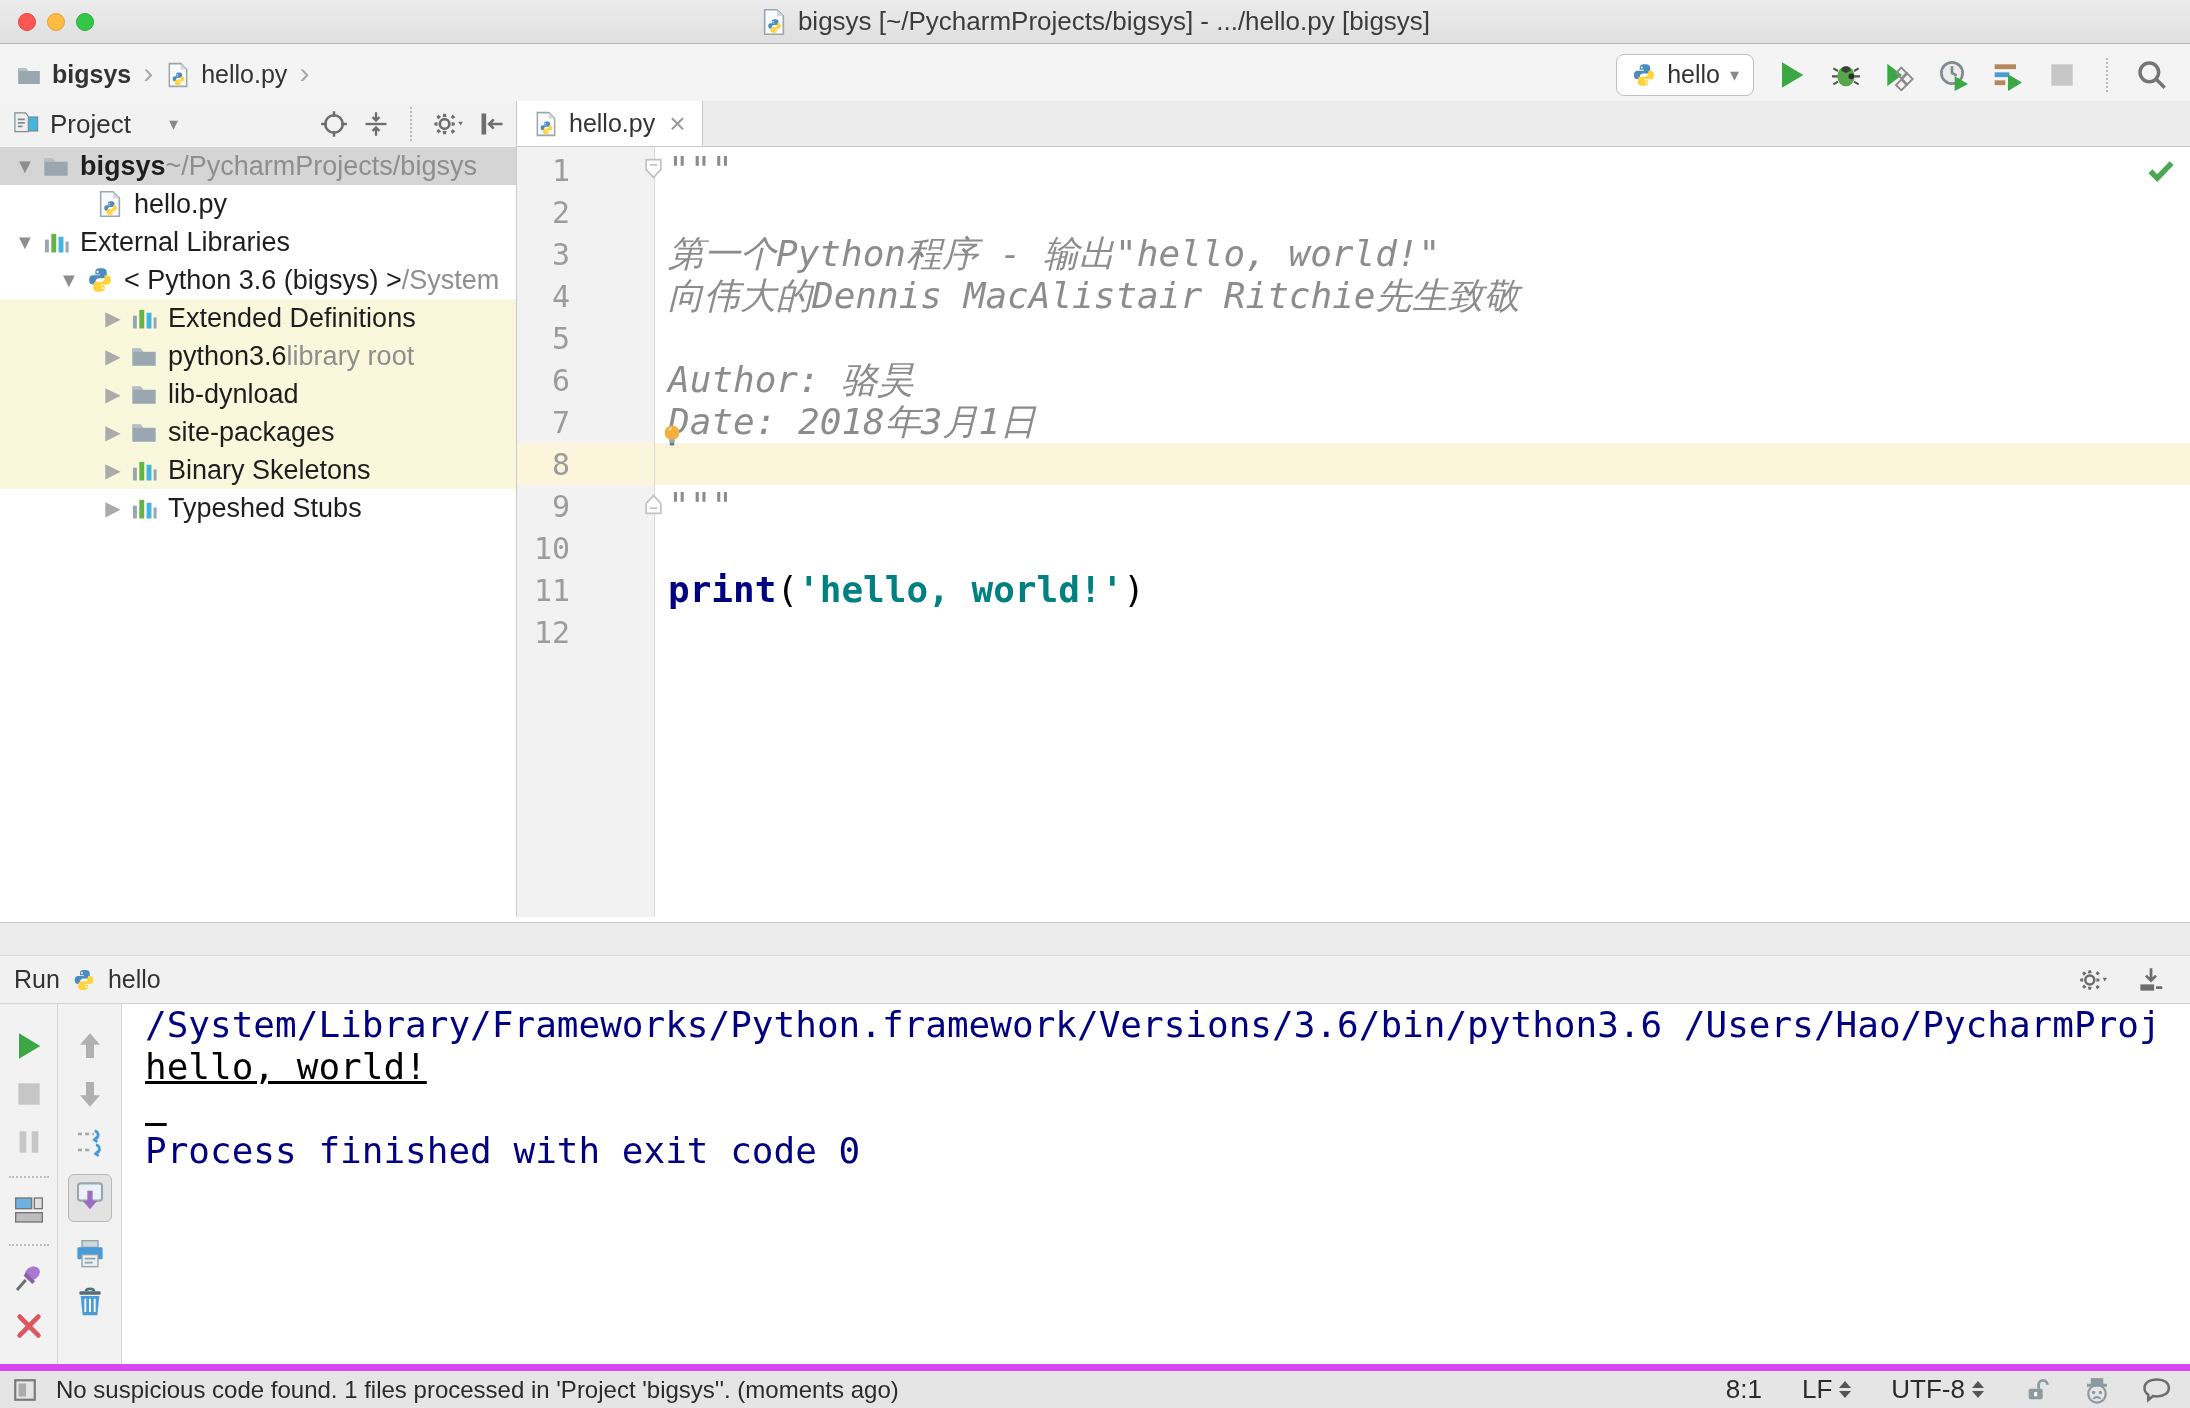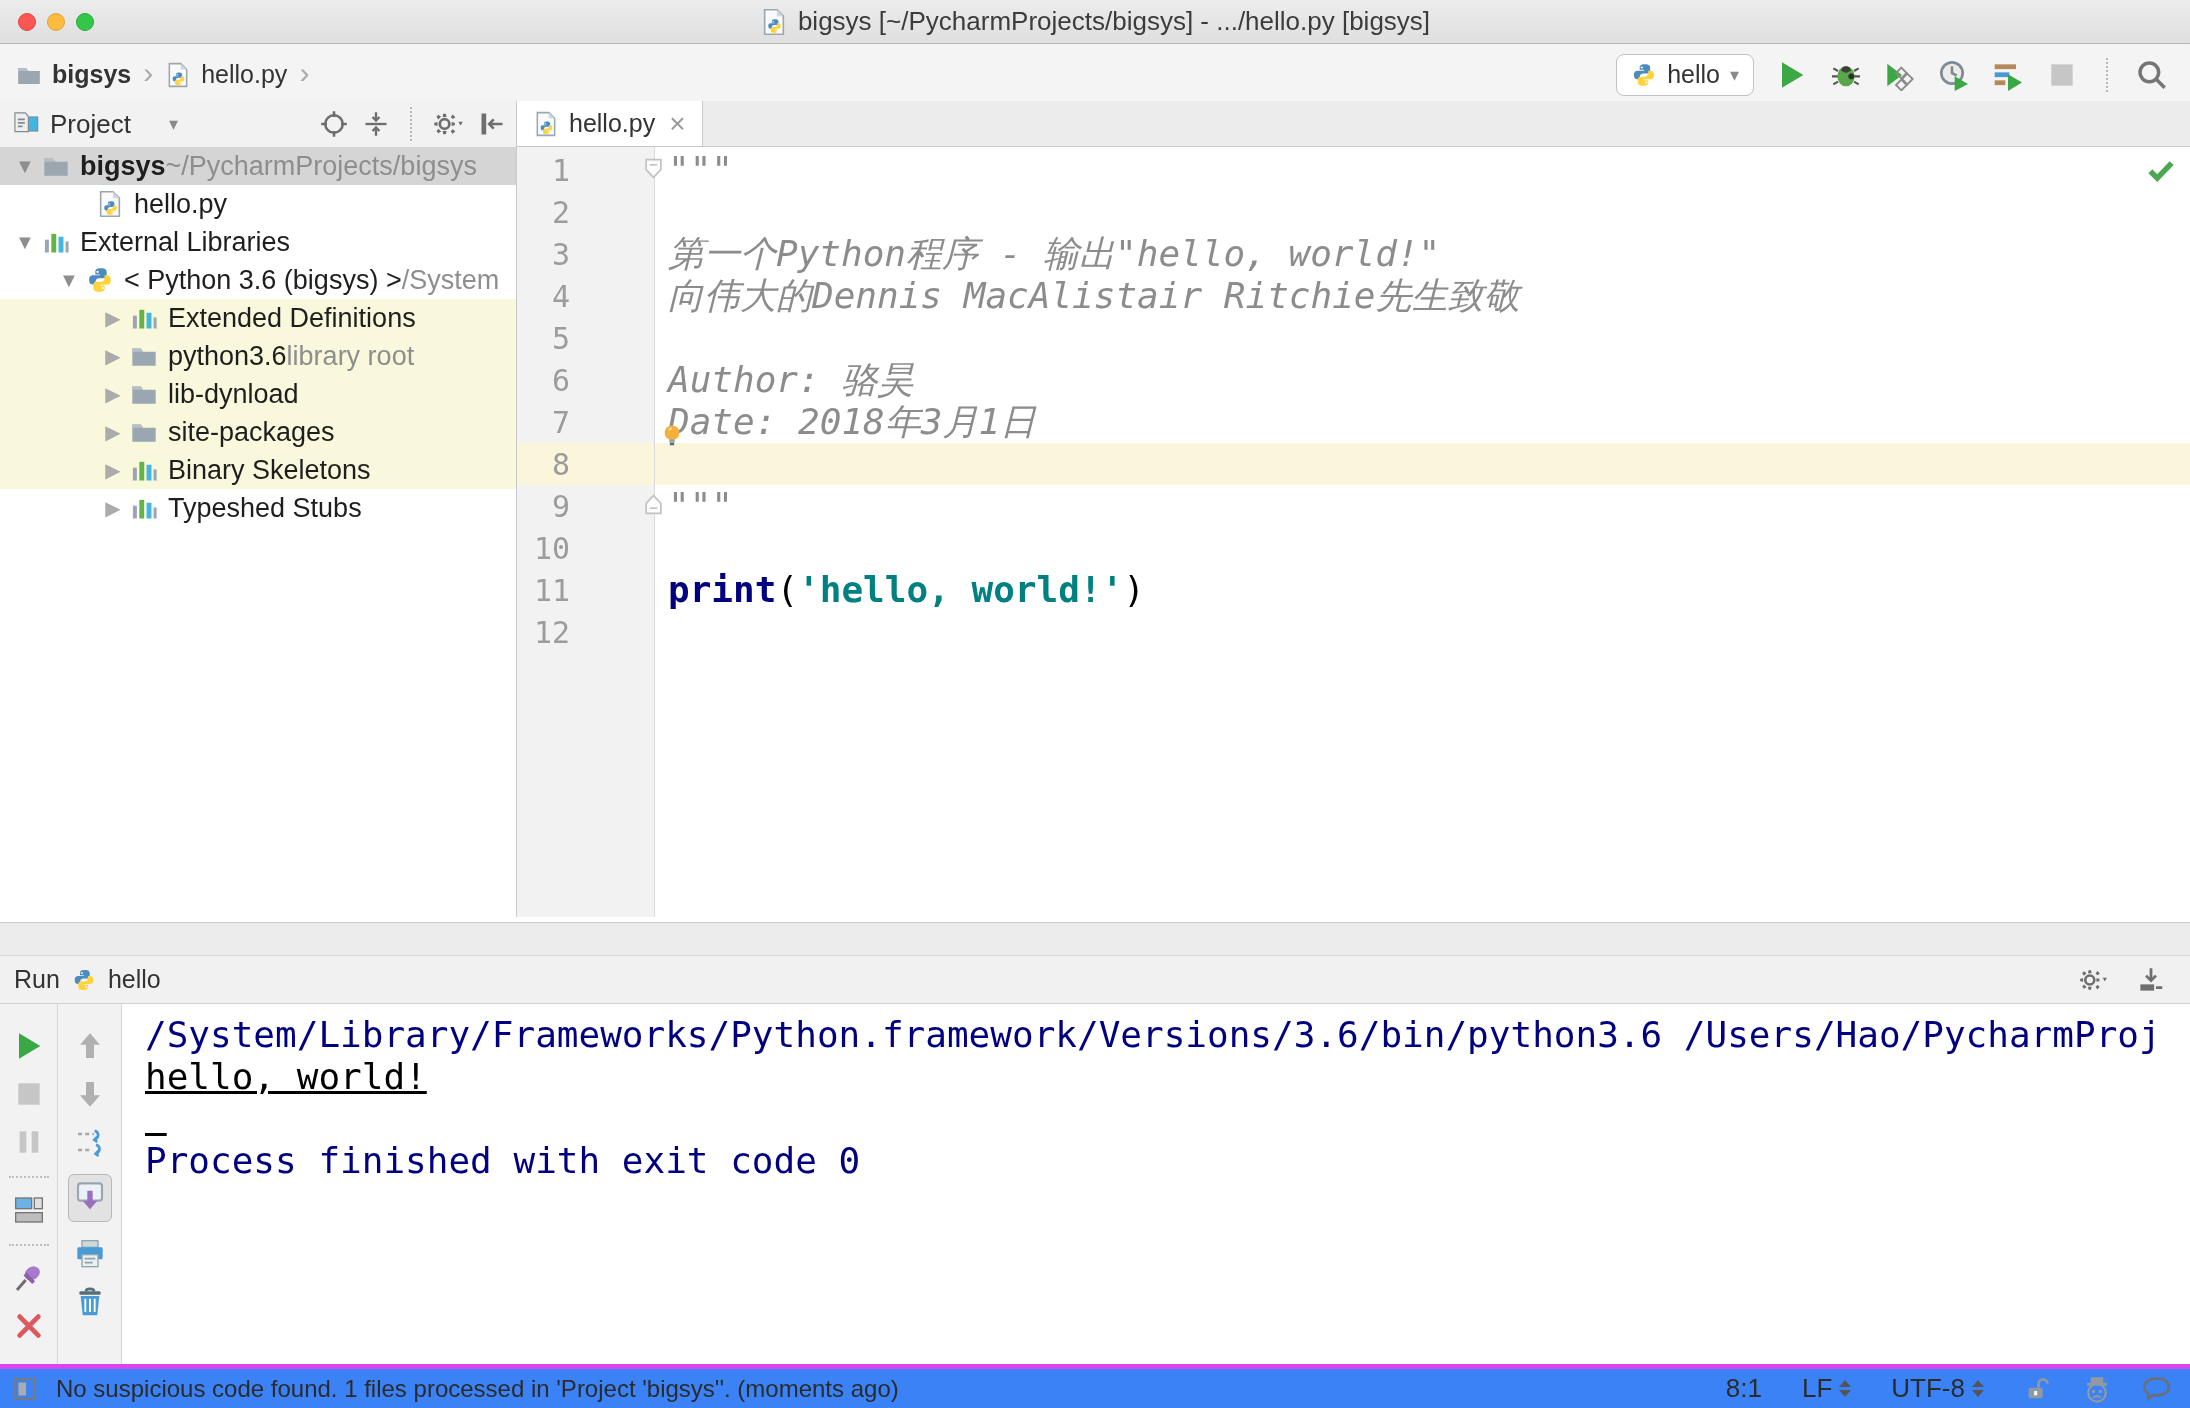--- a/index.html
+++ b/index.html
@@ -98,29 +98,29 @@
   .run-body { flex:1; display:flex; min-height:0; }
   .rtb { background:#F2F2F2; border-right:1px solid #D6D6D6; display:flex;
     flex-direction:column; align-items:center; padding-top:10px; }
   .rtb1 { width:58px; }
   .rtb2 { width:64px; }
   .rtb .icon { margin-top:16px; }
   .dotsep { width:40px; border-top:2px dotted #BDBDBD; margin-top:18px; }
   .sel-box { margin-top:16px; border:1px solid #B8B8B8; background:#E2E2E2;
     border-radius:6px; padding:5px; }
   .sel-box .icon { margin-top:0; }
-  .console { flex:1; background:#fff; padding:10px 0 0 23px; overflow:hidden; }
+  .console { flex:1; background:#fff; padding:0 0 0 23px; overflow:hidden; }
   .console-line { font-family:"DejaVu Sans Mono", monospace; font-size:36px;
     line-height:42px; white-space:pre; }
   .c-sys { color:#000080; }
   .c-out { color:#000000;text-decoration:underline; }
 
   
   .statusbar { position:absolute; top:1364px; left:0; width:2190px; height:44px;
-    background:#3b82f6; border-top:5px solid #d946ef; display:flex;
+    background:#e5e5e5; border-top:7px solid #d946ef; display:flex;
     align-items:center; justify-content:space-between; padding:0 18px 0 12px; }
   .sb-left { display:flex; align-items:center; gap:18px; }
   .sb-message { font-size:24px; color:#2B2B2B; }
   .sb-right { display:flex; align-items:center; gap:40px; }
   .sb-item { font-size:26px; color:#2B2B2B; display:flex; align-items:center; }
   .updown { display:inline-flex; flex-direction:column; gap:3px; margin-left:7px; }
   .updown i { width:0; height:0; border-left:6px solid transparent; border-right:6px solid transparent; display:block; }
   .updown .u { border-bottom:7px solid #555; }
   .updown .d { border-top:7px solid #555; }
 </style>

